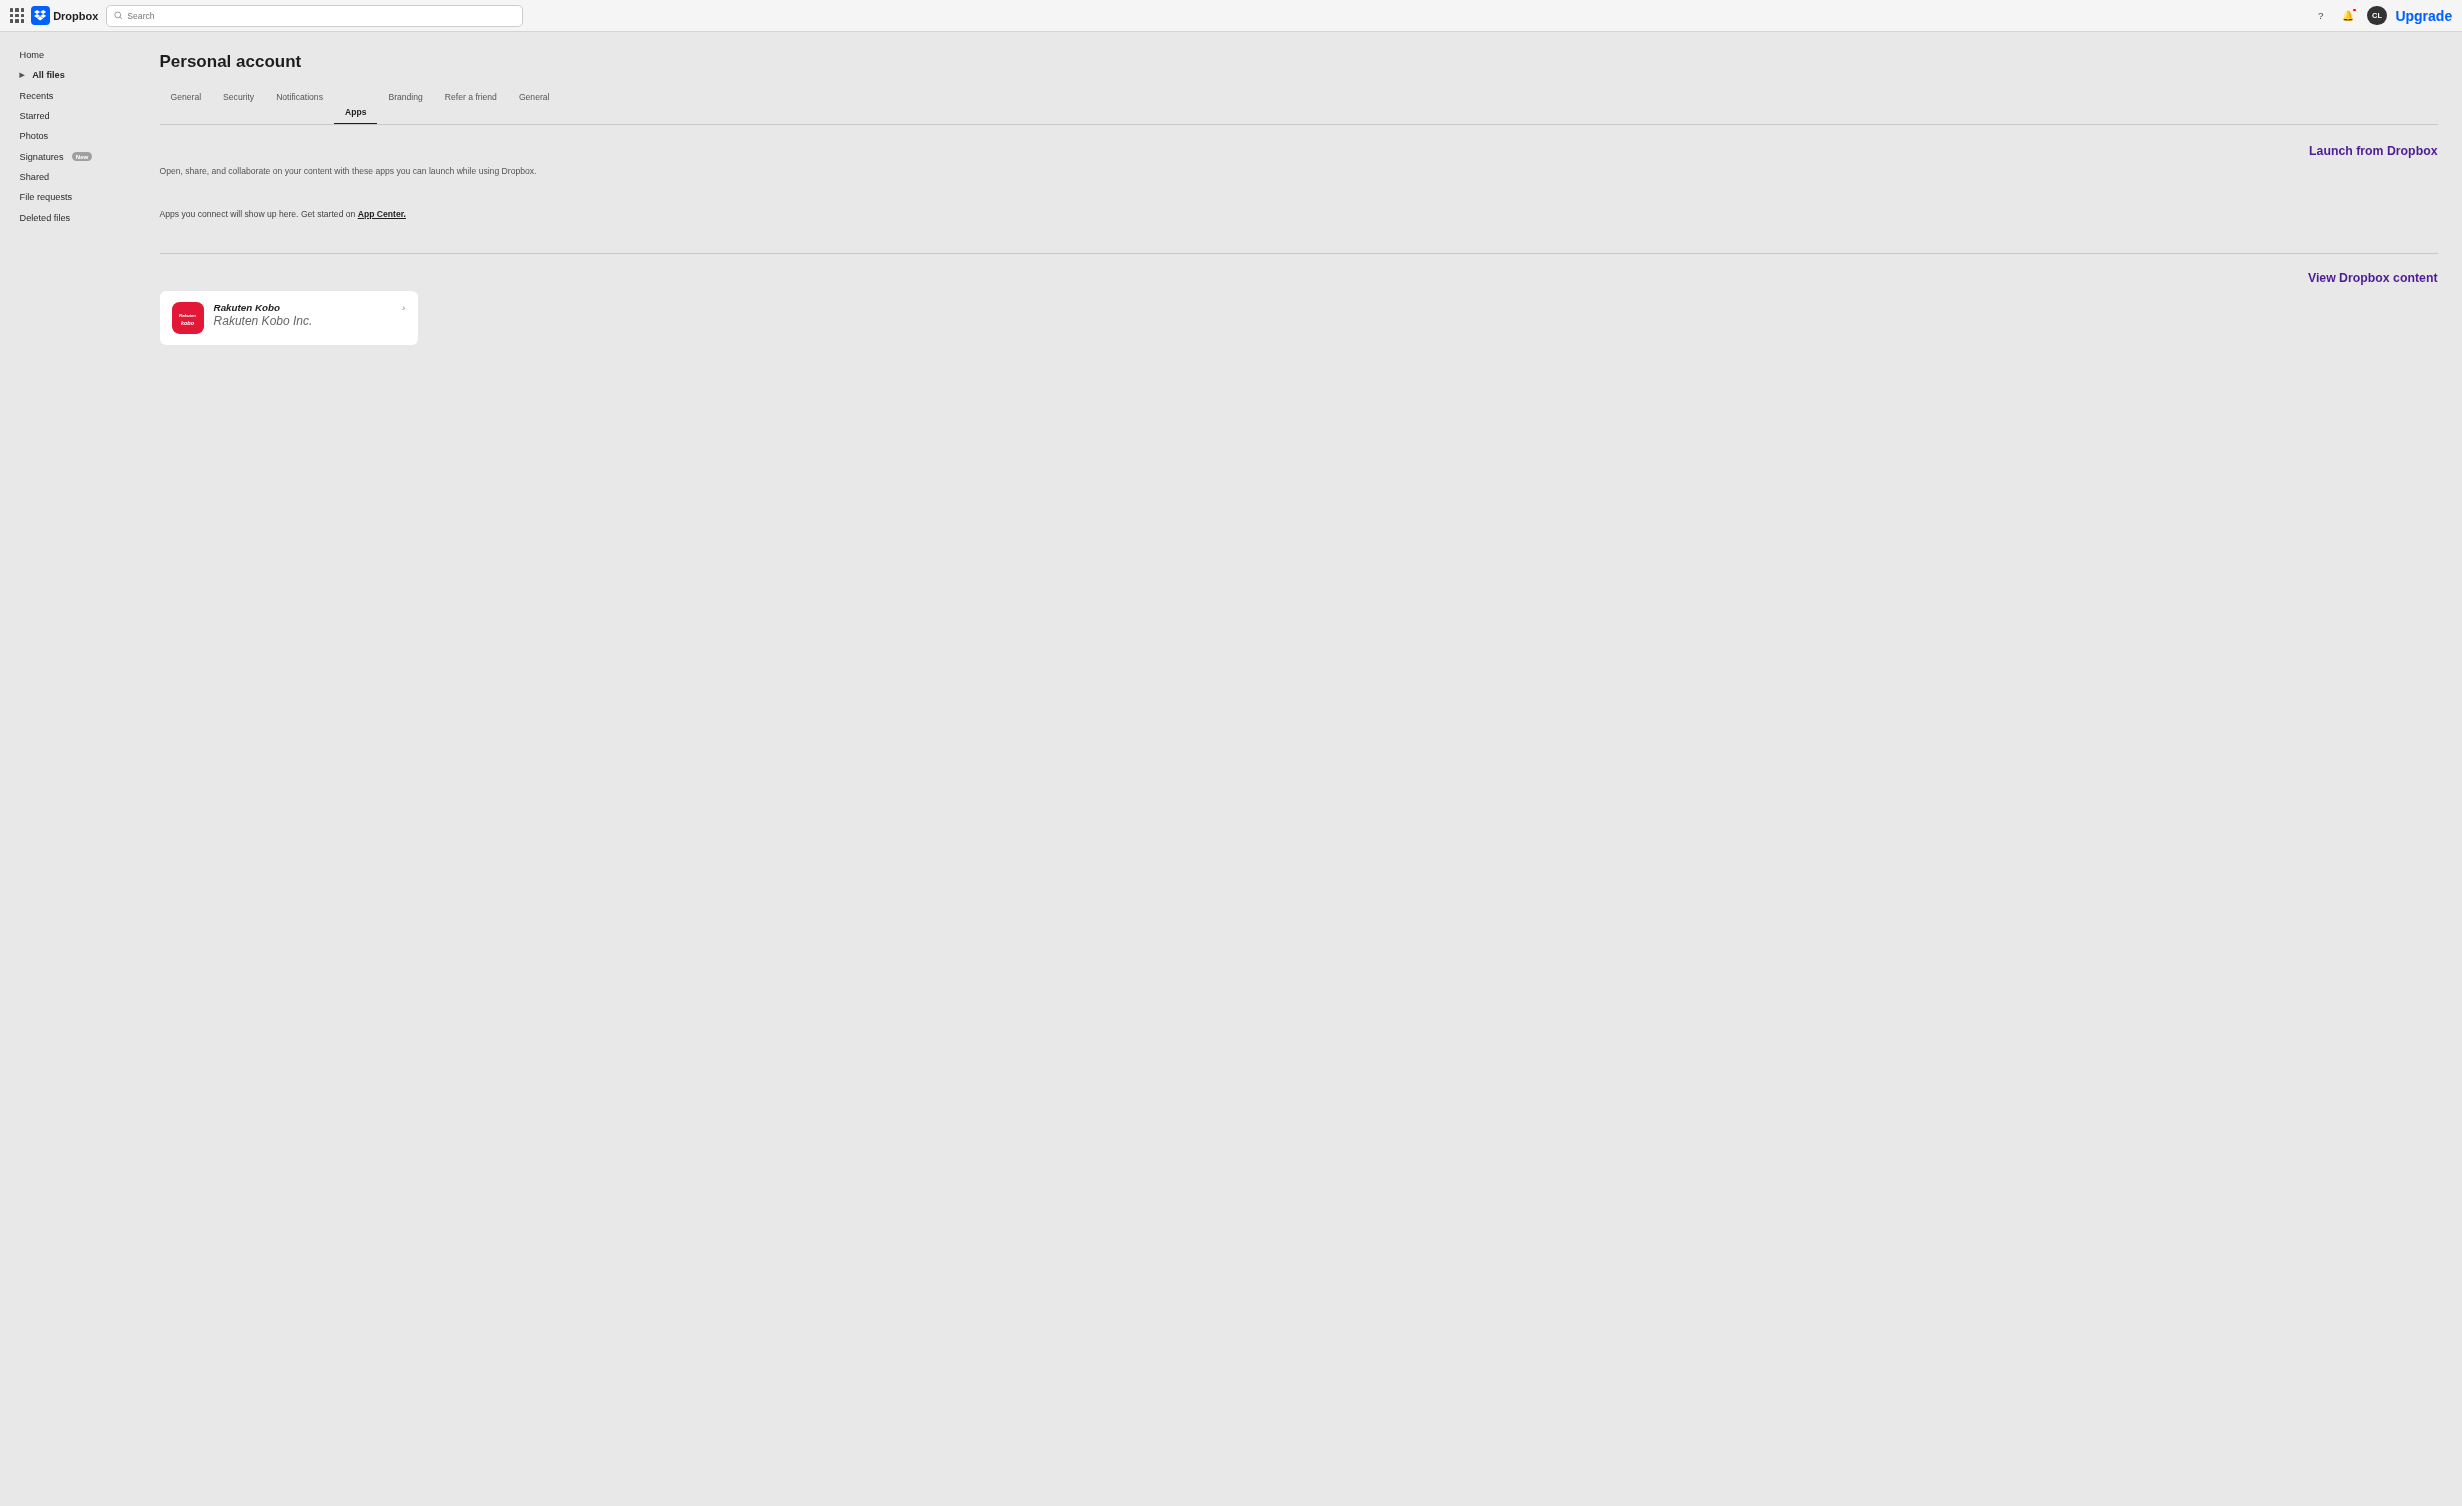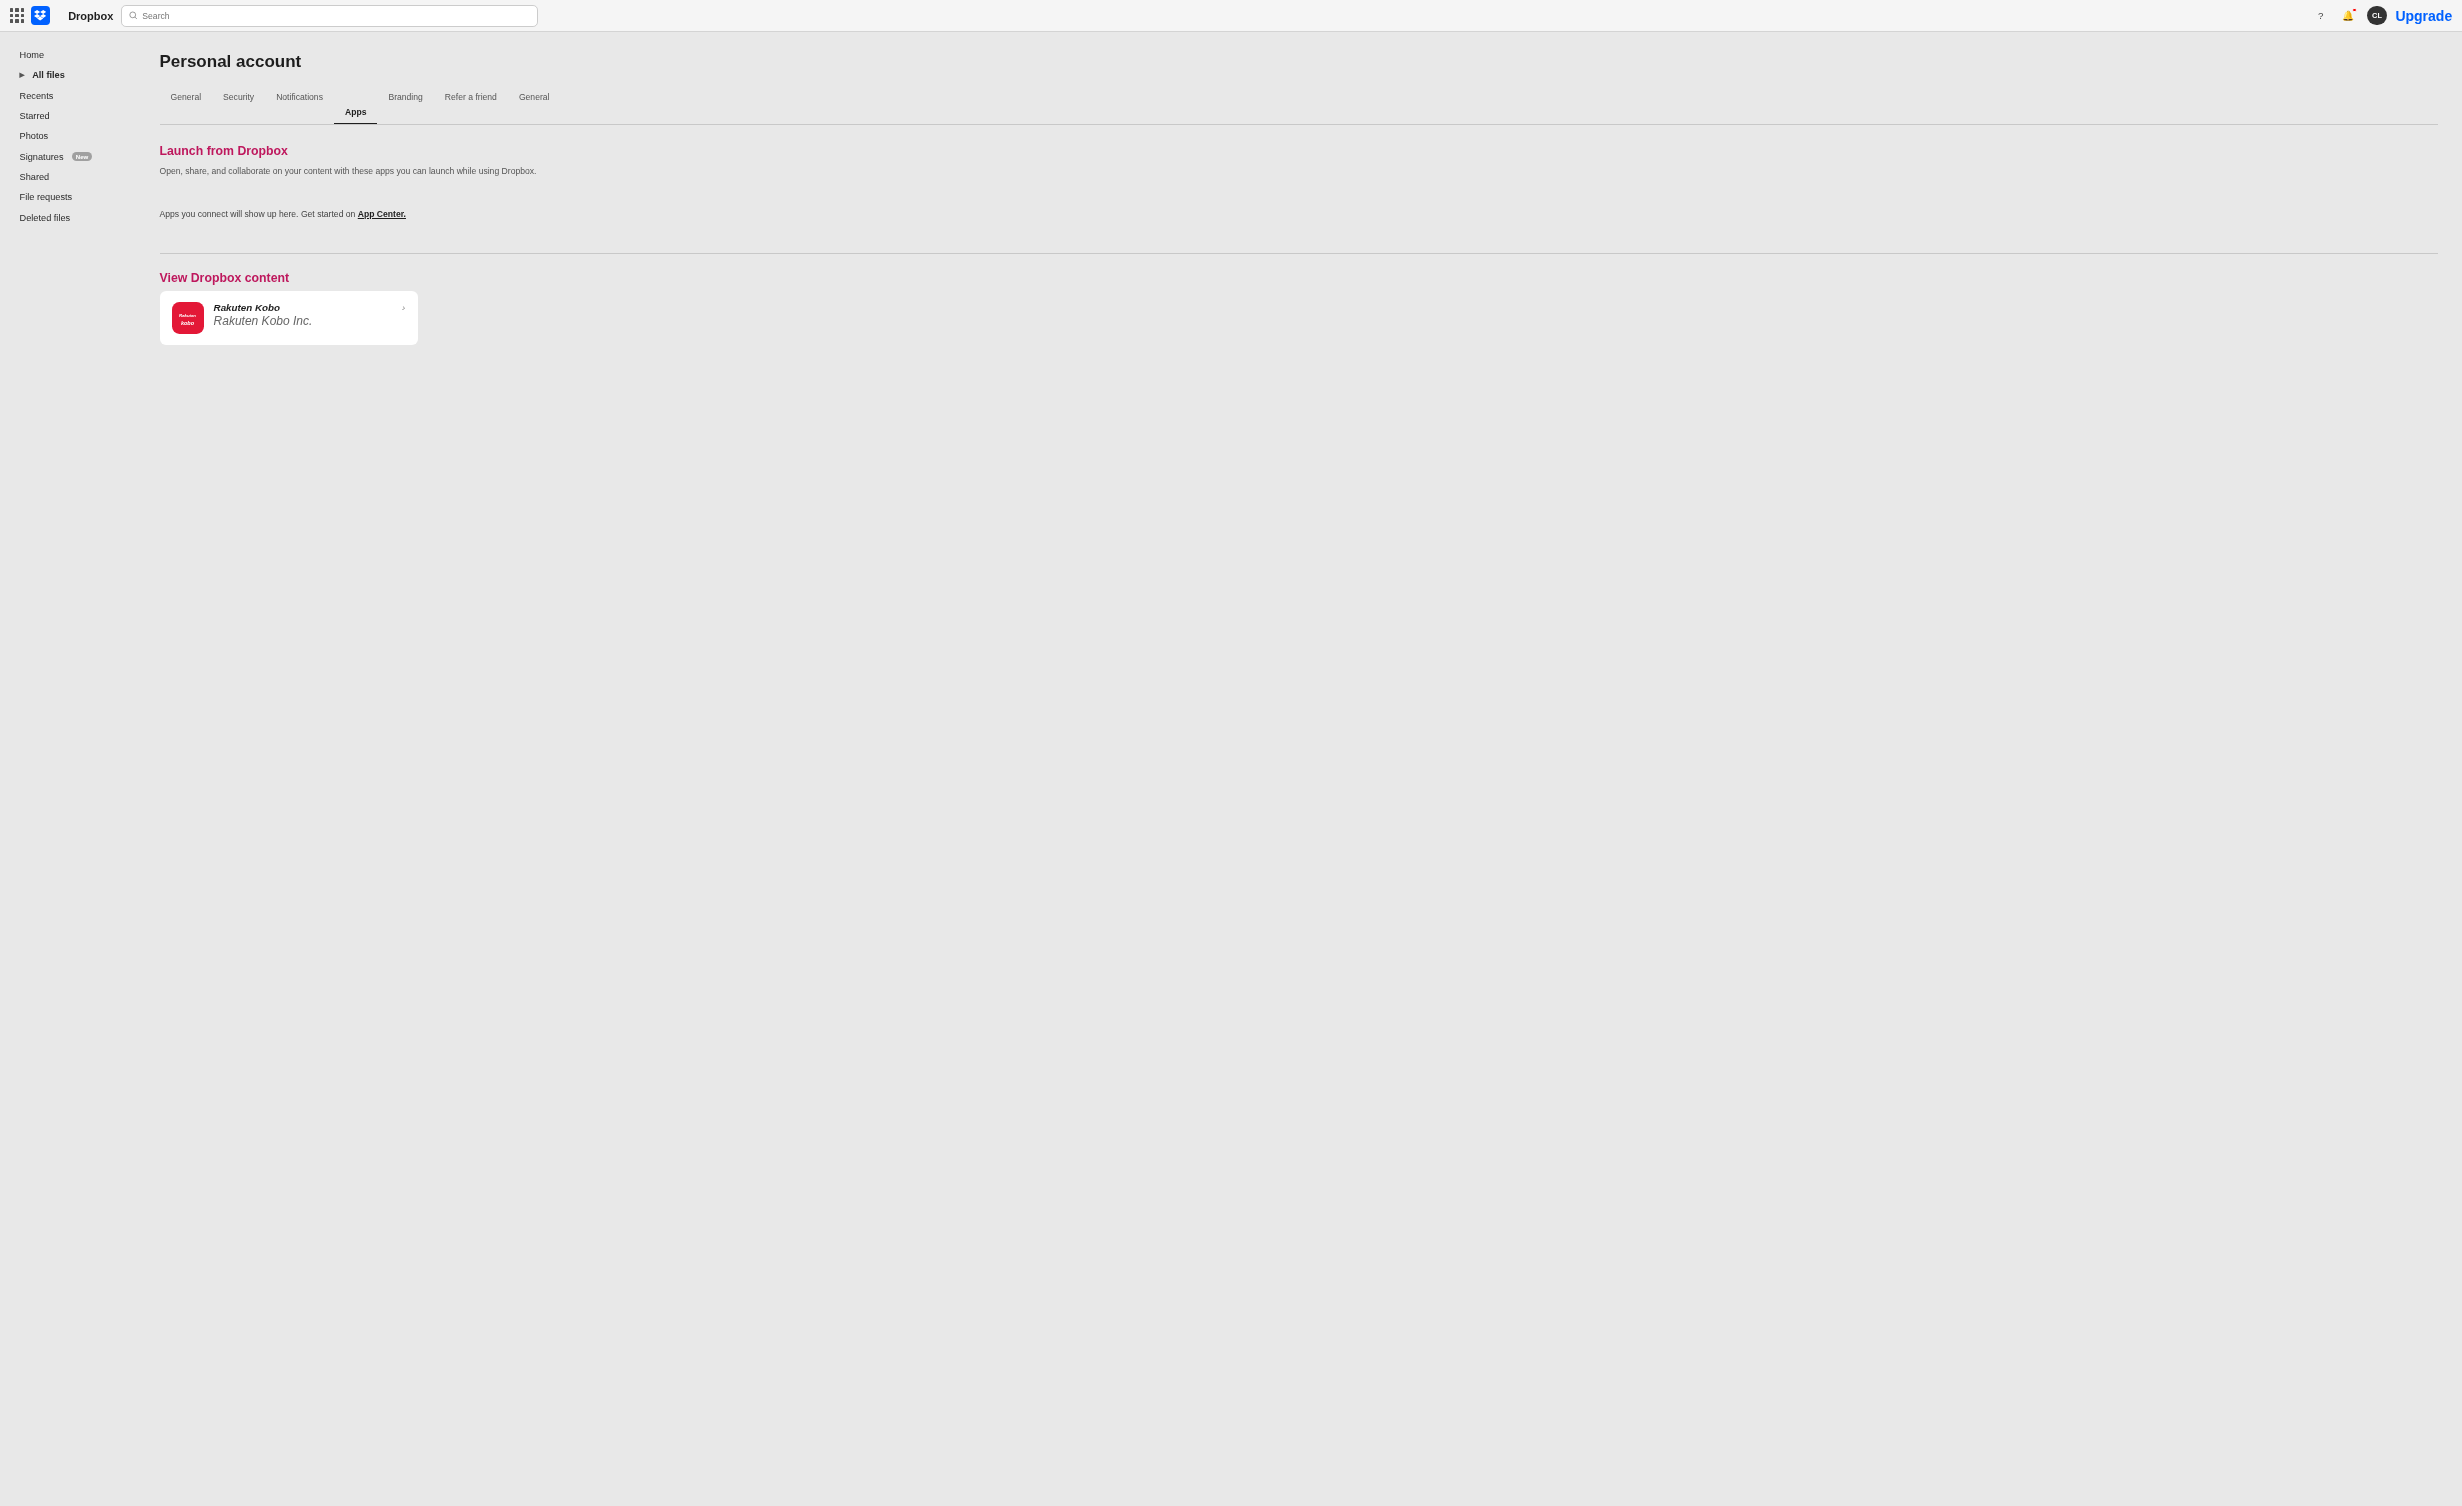--- a/index.html
+++ b/index.html
@@ -6,21 +6,21 @@
     body { font-family: -apple-system, BlinkMacSystemFont, 'Segoe UI', Helvetica, Arial, sans-serif; background: #e8e8e8; height: 100vh; display: flex; flex-direction: column; overflow: hidden; }
 
     
     .topbar {
       display: flex; align-items: center; background: #f5f5f5; border-bottom: 0.6px solid #d4d4d4;
       padding: 0 9.8px; height: 32px; flex-shrink: 0; gap: 7.4px;
     }
     .topbar-left { display: flex; align-items: center; gap: 6.1px; }
     .grid-icon { display: grid; grid-template-columns: repeat(3,3.7px); gap: 1.8px; cursor: pointer; }
     .grid-icon span { width: 3.7px; height: 3.7px; background: #555; border-radius: 0.6px; display: block; }
-    .logo { display: flex; align-items: center; gap: 18px; }
+    .logo { display: flex; align-items: center; gap: 3px; }
     .logo-box { width: 19.6px; height: 19.6px; background: #0061FF; border-radius: 3.7px; display: flex; align-items: center; justify-content: center; }
     .logo-box svg { width: 12.3px; height: 12.3px; fill: white; }
     .logo-text { font-size: 11px; font-weight: 700; color: #1e1e1e; }
 
     .search-bar {
       flex: 1; max-width: 417px; display: flex; align-items: center;
       background: #fff; border: 0.6px solid #ccc; border-radius: 4.9px; padding: 0 7.4px; height: 22px; gap: 4.9px;
     }
     .search-bar input { border: none; outline: none; font-size: 8.6px; width: 100%; background: transparent; color: #333; }
 
@@ -49,21 +49,21 @@
 
     
     .tabs { display: flex; gap: 0; border-bottom: 0.6px solid #c8c8c8; margin-bottom: 19.6px; }
     .tab {
       font-size: 8.6px; color: #555; padding: 6.1px 11px; cursor: pointer;
       border-bottom: 1.2px solid transparent; margin-bottom: -0.6px; white-space: nowrap;
     }
     .tab.active { font-weight: 700; color: #1e1e1e; border-bottom: 1.2px solid #1e1e1e; margin-top: 15px; }
 
     
-    .section-title { font-size: 12.3px; font-weight: 600; color: #be185d; margin-bottom: 6.1px; }
+    .section-title { font-size: 12.3px; font-weight: 600; color: #4c1d95; margin-bottom: 6.1px; text-align: right; }
     .section-desc { font-size: 8.6px; color: #555; margin-bottom: 14.7px; line-height: 1.5; }
 
     .empty-state { font-size: 8.6px; color: #444; padding: 17px 0 17px 0; }
     .empty-state a { font-weight: 700; color: #1e1e1e; text-decoration: underline; cursor: pointer; }
 
     .section-divider { border: none; border-top: 0.6px solid #c8c8c8; margin: 17px 0; }
 
     
     .app-card {
       background: white; border-radius: 6.1px; padding: 11px 12.3px;

